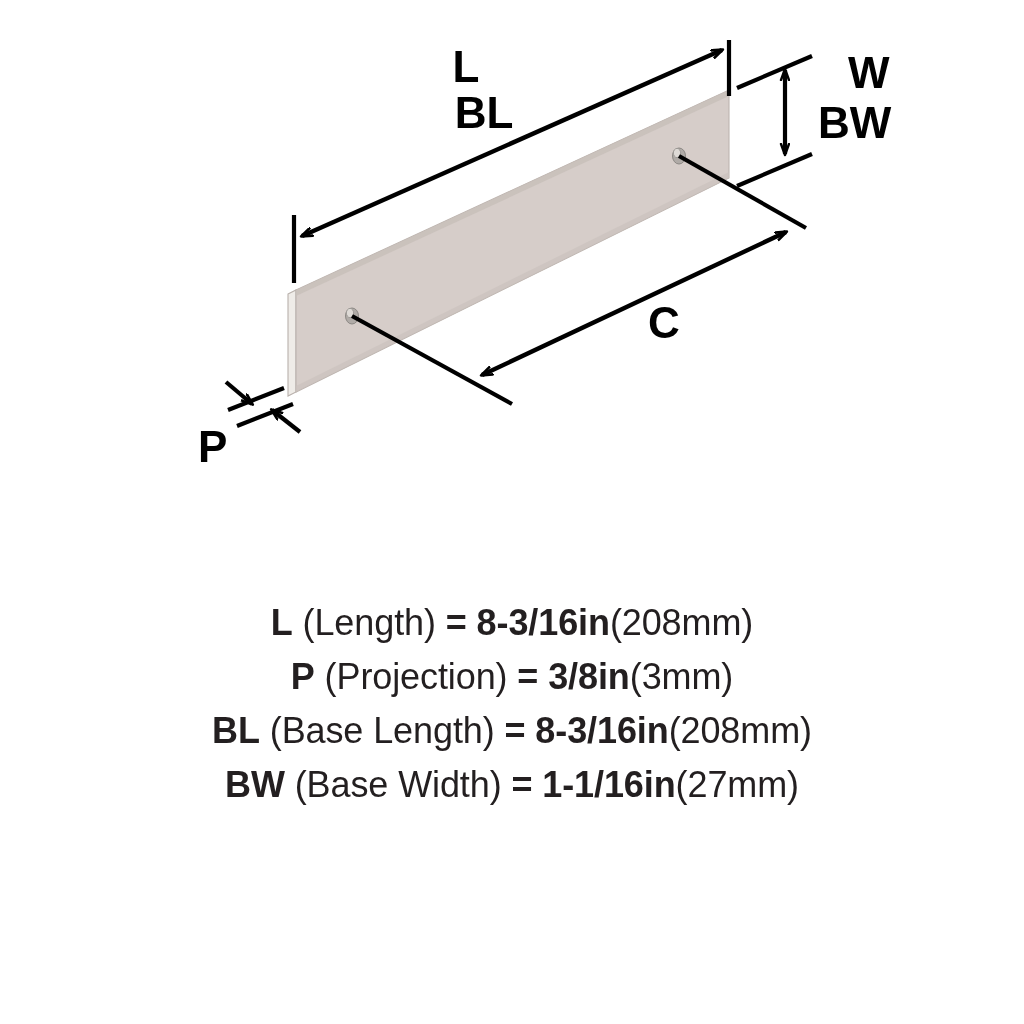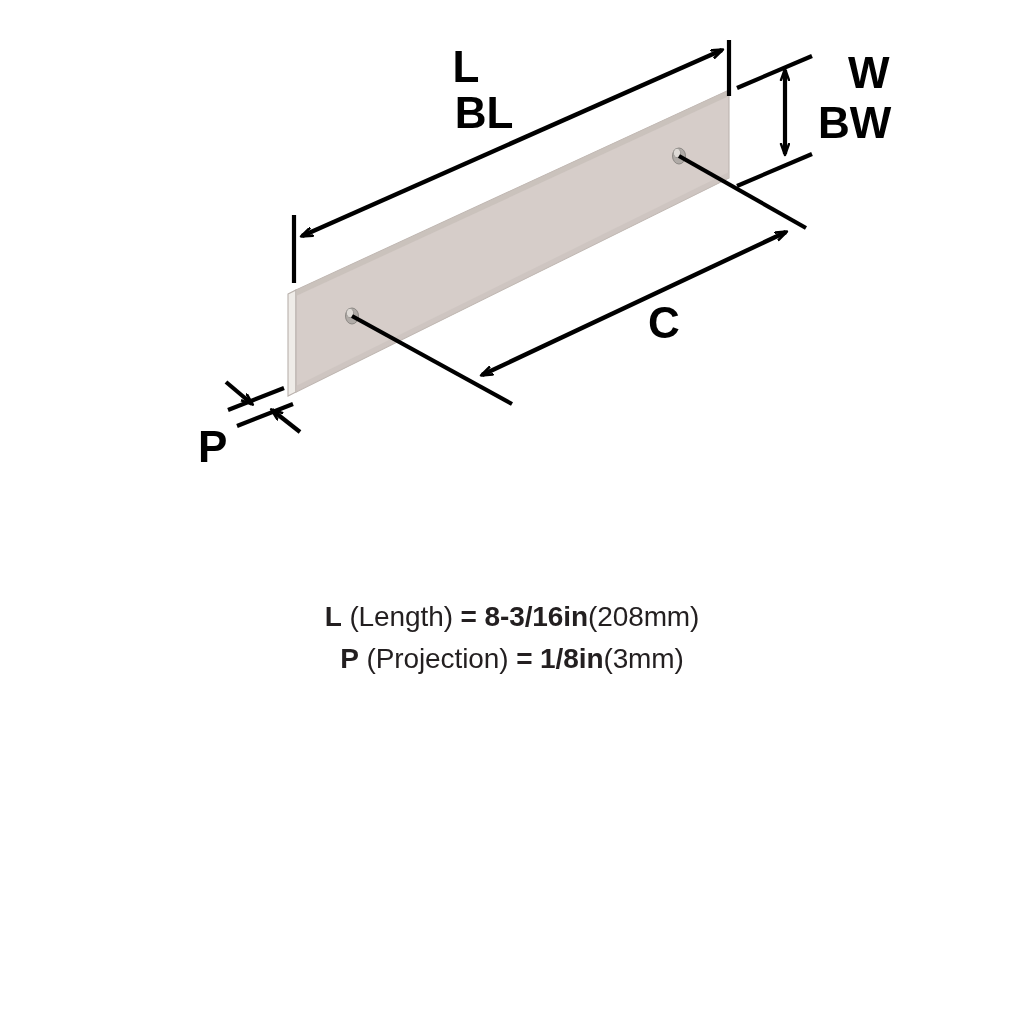--- a/index.html
+++ b/index.html
@@ -42,21 +42,21 @@
   #spec-list {
     position: absolute;
     left: 0;
     top: 596px;
     width: 1024px;
     display: flex;
     flex-direction: column;
     align-items: center;
   }
   .spec-row {
-    font-size: 28px;
+    font-size: 36px;
     line-height: 1.5;
     white-space: nowrap;
     letter-spacing: -0.1px;
     color: #231f20;
     text-align: center;
   }
   .spec-abbr {
     font-weight: bold;
   }
   .spec-name {
@@ -162,15 +162,27 @@
   <div class="spec-row">
     <span class="spec-abbr">L</span>
     <span class="spec-name">(Length)</span>
     <span class="spec-eq">=</span>
     <span class="spec-imperial">8-3/16in</span><span class="spec-metric">(208mm)</span>
   </div>
   <div class="spec-row">
     <span class="spec-abbr">P</span>
     <span class="spec-name">(Projection)</span>
     <span class="spec-eq">=</span>
-    <span class="spec-imperial">1/8in</span><span class="spec-metric">(3mm)</span>
+    <span class="spec-imperial">3/8in</span><span class="spec-metric">(3mm)</span>
+  </div>
+  <div class="spec-row">
+    <span class="spec-abbr">BL</span>
+    <span class="spec-name">(Base Length)</span>
+    <span class="spec-eq">=</span>
+    <span class="spec-imperial">8-3/16in</span><span class="spec-metric">(208mm)</span>
+  </div>
+  <div class="spec-row">
+    <span class="spec-abbr">BW</span>
+    <span class="spec-name">(Base Width)</span>
+    <span class="spec-eq">=</span>
+    <span class="spec-imperial">1-1/16in</span><span class="spec-metric">(27mm)</span>
   </div>
 </div>
 
 </body></html>

